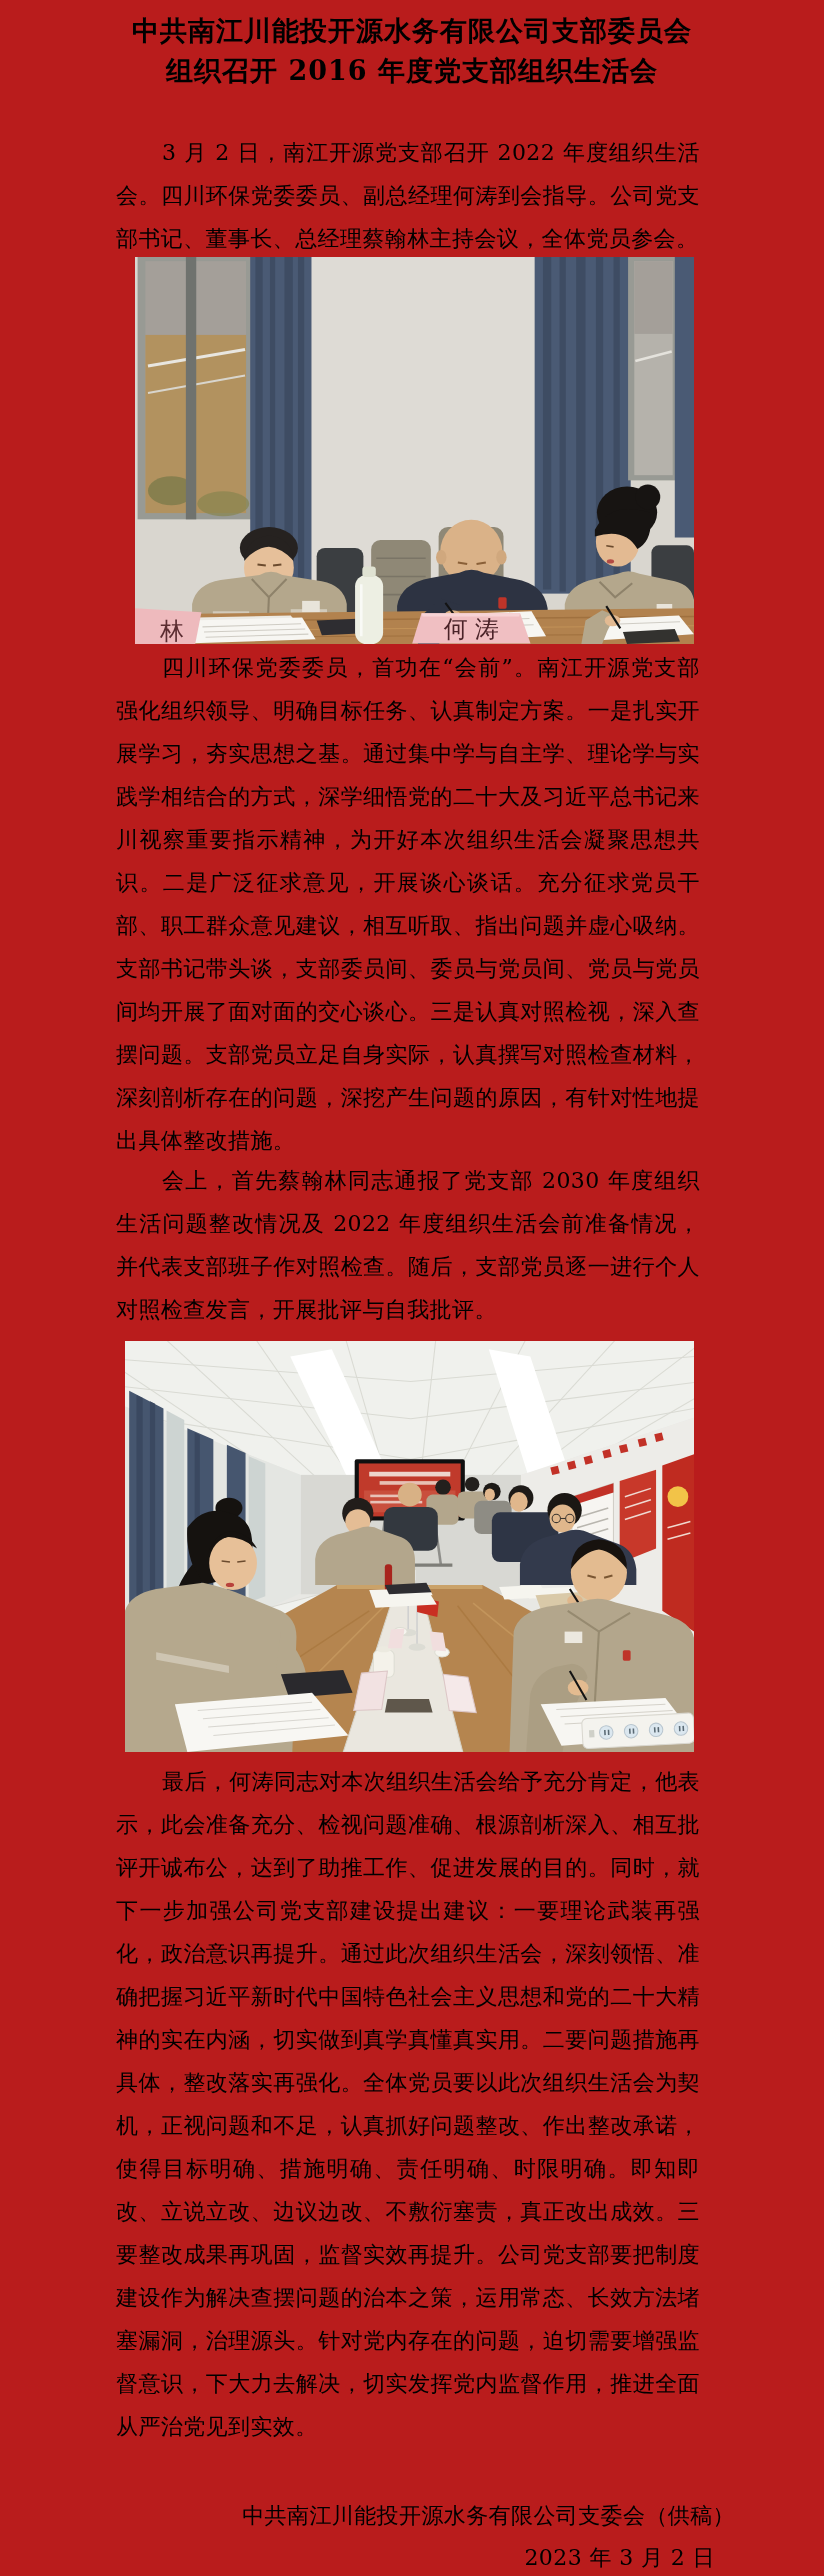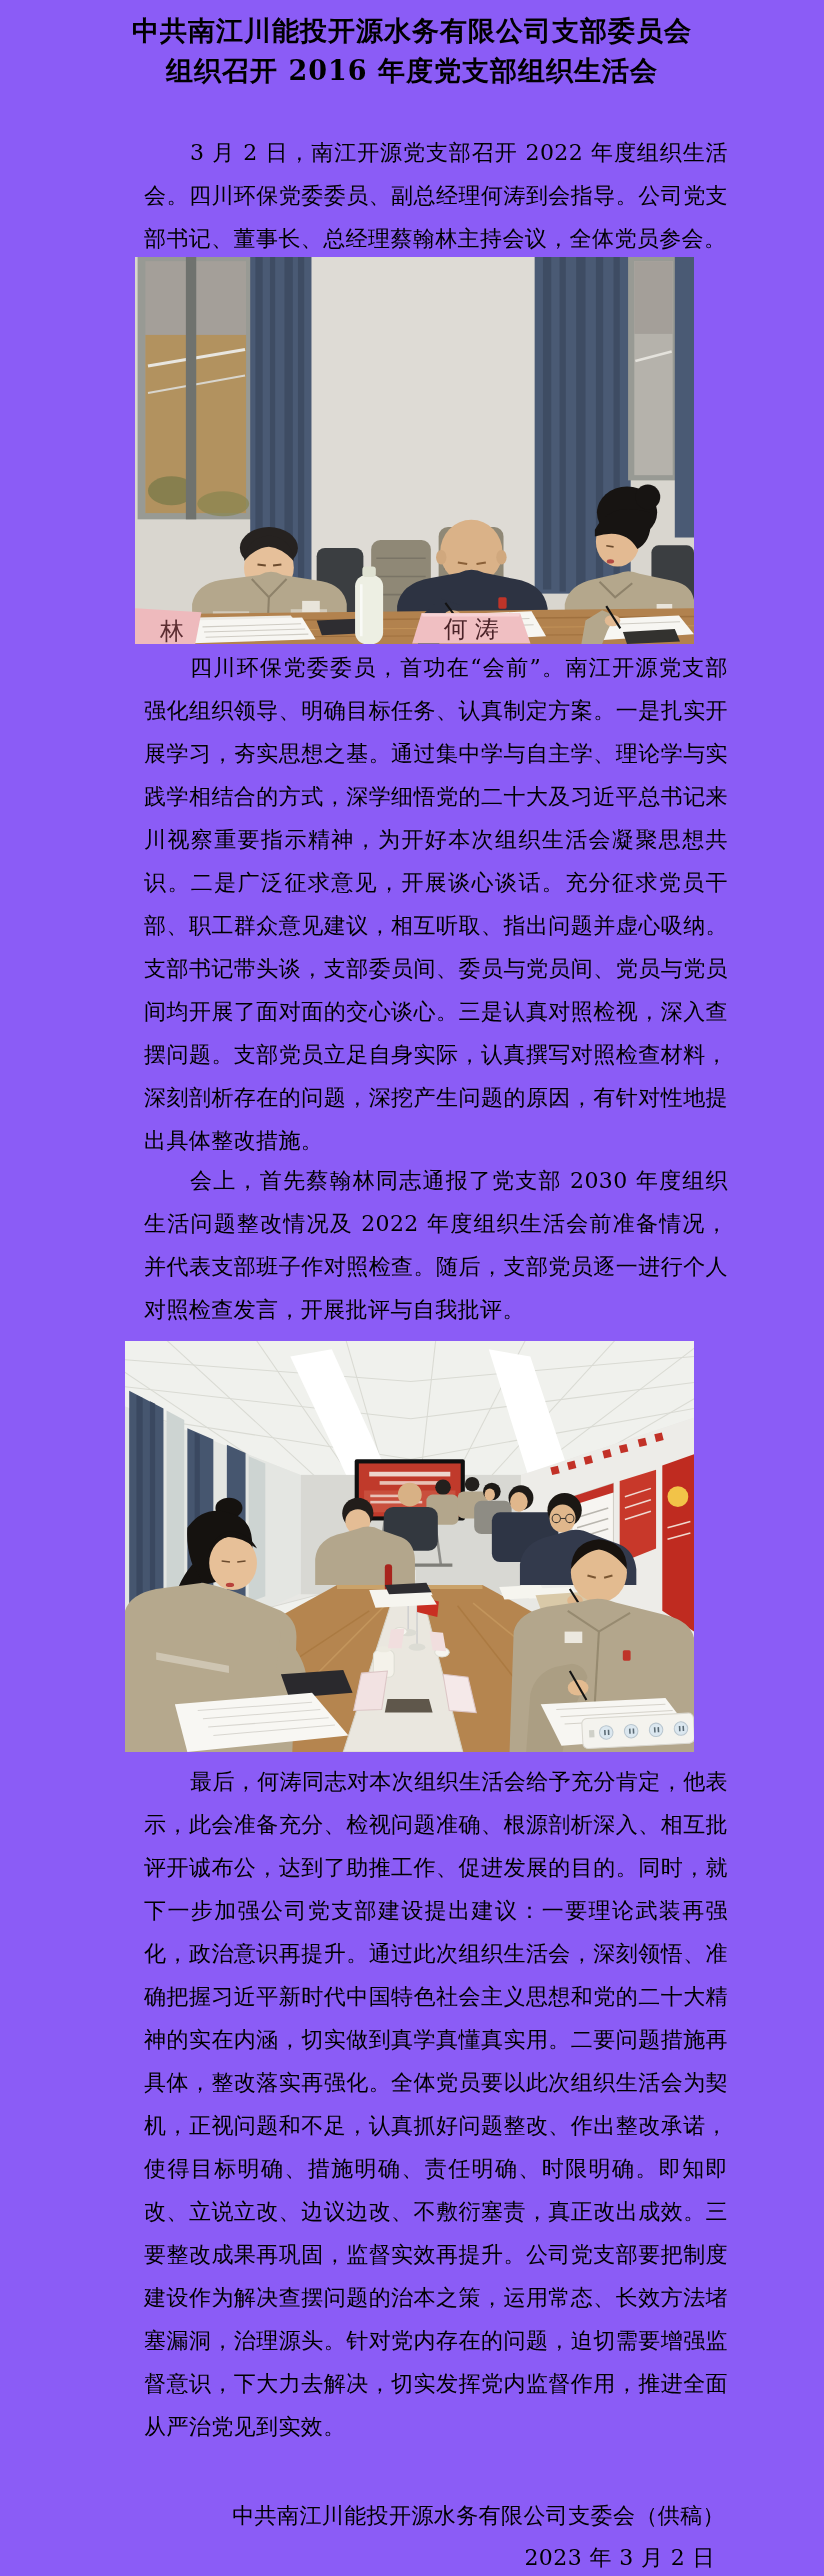--- a/index.html
+++ b/index.html
@@ -1,46 +1,45 @@
 <!DOCTYPE html>
 <html style="font-size:8.3px"><head>
 <meta charset="utf-8">
 <style>
   html,body{margin:0;padding:0;background:#ffffff;}
   .page{
     position:relative;
     width:824px;height:2576px;
-    background:#8b5cf6;
+    background:#b91c1c;
     overflow:hidden;
     color:#000;
     font-family:"DejaVu Serif","Liberation Serif",serif;
   }
   .doc-title{
     position:absolute;top:11.4px;left:0;width:824px;
     text-align:center;font-weight:bold;
     font-size:27px;line-height:40px;letter-spacing:1px;
     font-family:"DejaVu Serif","Liberation Serif",serif;
   }
   .para{
     position:absolute;left:116px;width:584px;
     font-size:22px;line-height:43px;letter-spacing:0.4px;
     text-align:justify;text-justify:inter-ideograph;
     text-indent:46px;
-    margin-left:28px;
   }
   #p1{top:131px}
   #p2{top:646px}
   #p3{top:1159px}
   #p4{top:1760px}
   .photo{position:absolute;overflow:hidden;}
   #photo1{left:135px;top:257px;width:559px;height:387px;}
   #photo2{left:125px;top:1341px;width:569px;height:411px;}
   .photo svg{display:block;width:100%;height:100%;}
   .sign-line{
-    position:absolute;right:99px;top:2494px;
+    position:absolute;right:89px;top:2494px;
     font-size:22px;line-height:43px;letter-spacing:0.4px;text-align:center;
   }
   .date-line{
     position:absolute;right:109px;top:2536px;
     font-size:22px;line-height:43px;letter-spacing:0.4px;
   }
 </style>
 </head>
 <body>
 

